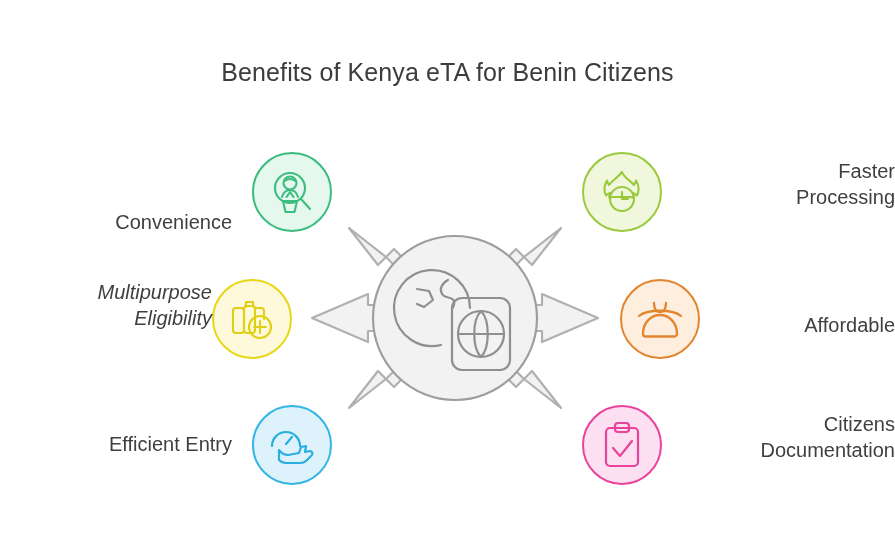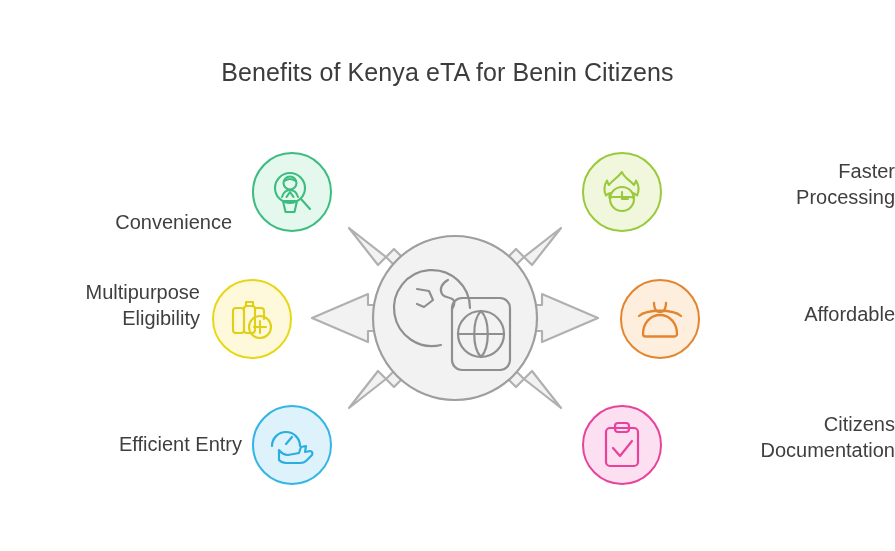--- a/index.html
+++ b/index.html
@@ -40,25 +40,25 @@
     font-size:20px;
     color:#3f3f3f;
     line-height:26px;
     white-space:pre-line;
   }
   .label.left{text-align:right;}
   .label.right{text-align:right;}
 
   
   #lbl-convenience{left:0;top:173px;width:232px;margin-top:36px;}
-  #lbl-multipurpose{left:4px;top:279px;width:196px;}
-  #lbl-efficient{left:0;top:431px;width:232px;margin-left:10px;}
+  #lbl-multipurpose{left:16px;top:279px;width:196px;font-style:italic;}
+  #lbl-efficient{left:0;top:431px;width:232px;}
 
   #lbl-faster{left:684px;top:158px;width:211px;}
-  #lbl-affordable{left:722px;top:301px;width:173px;}
+  #lbl-affordable{left:722px;top:312px;width:173px;}
   #lbl-minimum{left:684px;top:411px;width:211px;}
 
   
   #node-convenience {left:252px;top:152px;}
   #node-faster      {left:582px;top:152px;}
   #node-multipurpose{left:212px;top:279px;}
   #node-affordable  {left:620px;top:279px;}
   #node-efficient   {left:252px;top:405px;}
   #node-minimum     {left:582px;top:405px;}
 </style>

